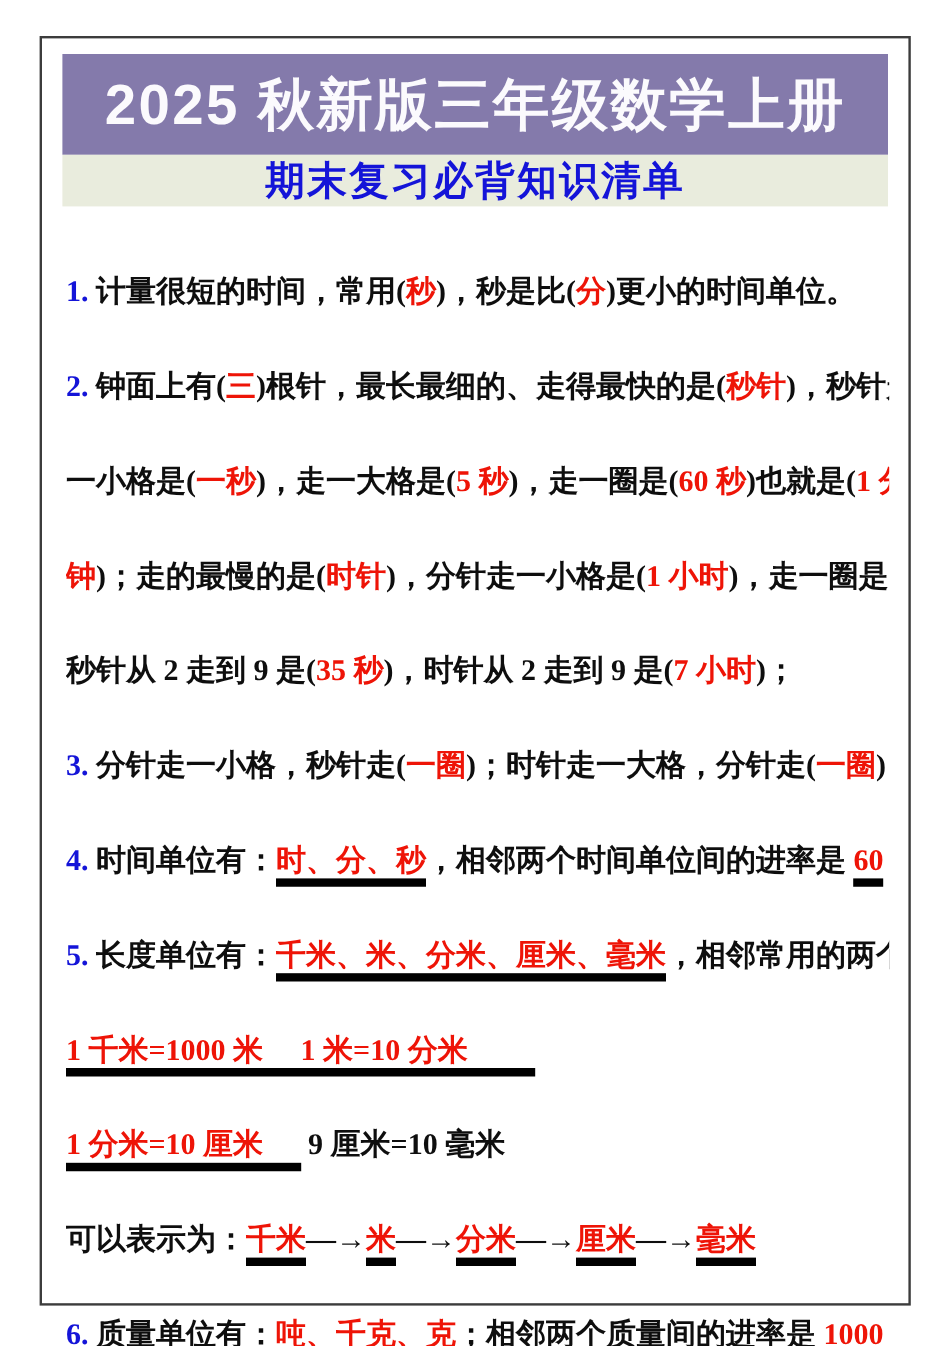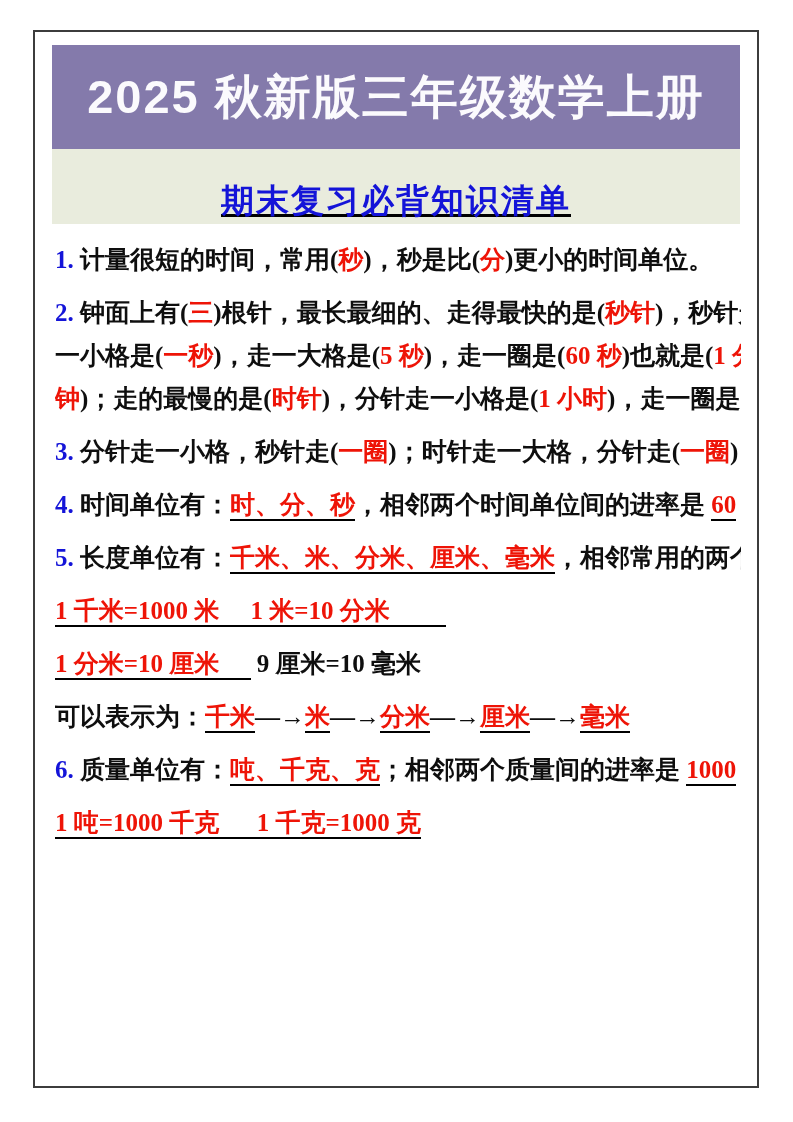--- a/index.html
+++ b/index.html
@@ -12,63 +12,64 @@
   }
   .frame{
     position:absolute;left:33px;top:30px;
     width:726px;height:1058px;
     border:2px solid var(--border,#3c3c3c);
     box-sizing:border-box;
     background:#ffffff;
   }
   .banner{
     margin:13px 17px 0 17px;
-    height:104px;
+    height:84px;
     background:var(--purple,#847aab);
     display:flex;align-items:center;justify-content:center;
   }
   .banner-title{
     color:#fbfafd;
     font-family:"Liberation Sans","DejaVu Sans",sans-serif;
     font-weight:700;
     font-size:47px;
     letter-spacing:2px;
     white-space:pre;
   }
   .band{
     margin:0 17px;
-    height:75px;
+    height:43px;
     background:var(--band,#e9ecdd);
-    display:flex;align-items:flex-end;justify-content:center;text-decoration:underline;
+    display:flex;align-items:flex-start;justify-content:center;
   }
   .band-title{
     color:var(--blue,#1414d8);
     font-family:"Liberation Sans","DejaVu Sans",sans-serif;
     font-weight:800;
     font-size:33px;
     letter-spacing:2px;
     white-space:pre;
   }
   .content{
     padding:14px 16px 0 20px;
     color:var(--ink,#0e0e0e);
     font-weight:700;
     font-size:25px;
   }
   .para{margin:0 0 10px 0;}
   .line{
     line-height:43px;
     white-space:pre;
     overflow:hidden;
+    margin-top:36px;
   }
   .seg{white-space:pre;}
   .c-k{color:var(--ink,#0e0e0e);}
   .c-r{color:var(--red,#ee1407);}
   .c-b{color:var(--blue,#1414d8);}
-  .u{border-bottom:2px solid #000000;padding-bottom:1px;}
+  .u{border-bottom:8px solid #000000;padding-bottom:1px;}
 </style>
 </head>
 <body>
 
 <div class="sheet">
   <div class="frame">
 
     <div class="banner">
       <div class="banner-title">2025 秋新版三年级数学上册</div>
     </div>
@@ -78,20 +79,21 @@
     </div>
 
     <div class="content" id="knowledge-list">
         <div class="para">
           <div class="line"><span class="seg c-b">1. </span><span class="seg c-k">计量很短的时间，常用(</span><span class="seg c-r">秒</span><span class="seg c-k">)，秒是比(</span><span class="seg c-r">分</span><span class="seg c-k">)更小的时间单位。</span></div>
         </div>
         <div class="para">
           <div class="line"><span class="seg c-b">2. </span><span class="seg c-k">钟面上有(</span><span class="seg c-r">三</span><span class="seg c-k">)根针，最长最细的、走得最快的是(</span><span class="seg c-r">秒针</span><span class="seg c-k">)，秒针走</span></div>
           <div class="line"><span class="seg c-k">一小格是(</span><span class="seg c-r">一秒</span><span class="seg c-k">)，走一大格是(</span><span class="seg c-r">5 秒</span><span class="seg c-k">)，走一圈是(</span><span class="seg c-r">60 秒</span><span class="seg c-k">)也就是(</span><span class="seg c-r">1 分</span></div>
           <div class="line"><span class="seg c-r">钟</span><span class="seg c-k">)；走的最慢的是(</span><span class="seg c-r">时针</span><span class="seg c-k">)，分针走一小格是(</span><span class="seg c-r">1 小时</span><span class="seg c-k">)，走一圈是</span></div>
+          <div class="line"><span class="seg c-k">秒针从 2 走到 9 是(</span><span class="seg c-r">35 秒</span><span class="seg c-k">)，时针从 2 走到 9 是(</span><span class="seg c-r">7 小时</span><span class="seg c-k">)；</span></div>
         </div>
         <div class="para">
           <div class="line"><span class="seg c-b">3. </span><span class="seg c-k">分针走一小格，秒针走(</span><span class="seg c-r">一圈</span><span class="seg c-k">)；时针走一大格，分针走(</span><span class="seg c-r">一圈</span><span class="seg c-k">)；</span></div>
         </div>
         <div class="para">
           <div class="line"><span class="seg c-b">4. </span><span class="seg c-k">时间单位有：</span><span class="seg c-r u">时、分、秒</span><span class="seg c-k">，相邻两个时间单位间的进率是 </span><span class="seg c-r u">60</span><span class="seg c-k">；</span></div>
         </div>
         <div class="para">
           <div class="line"><span class="seg c-b">5. </span><span class="seg c-k">长度单位有：</span><span class="seg c-r u">千米、米、分米、厘米、毫米</span><span class="seg c-k">，相邻常用的两个</span></div>
         </div>

